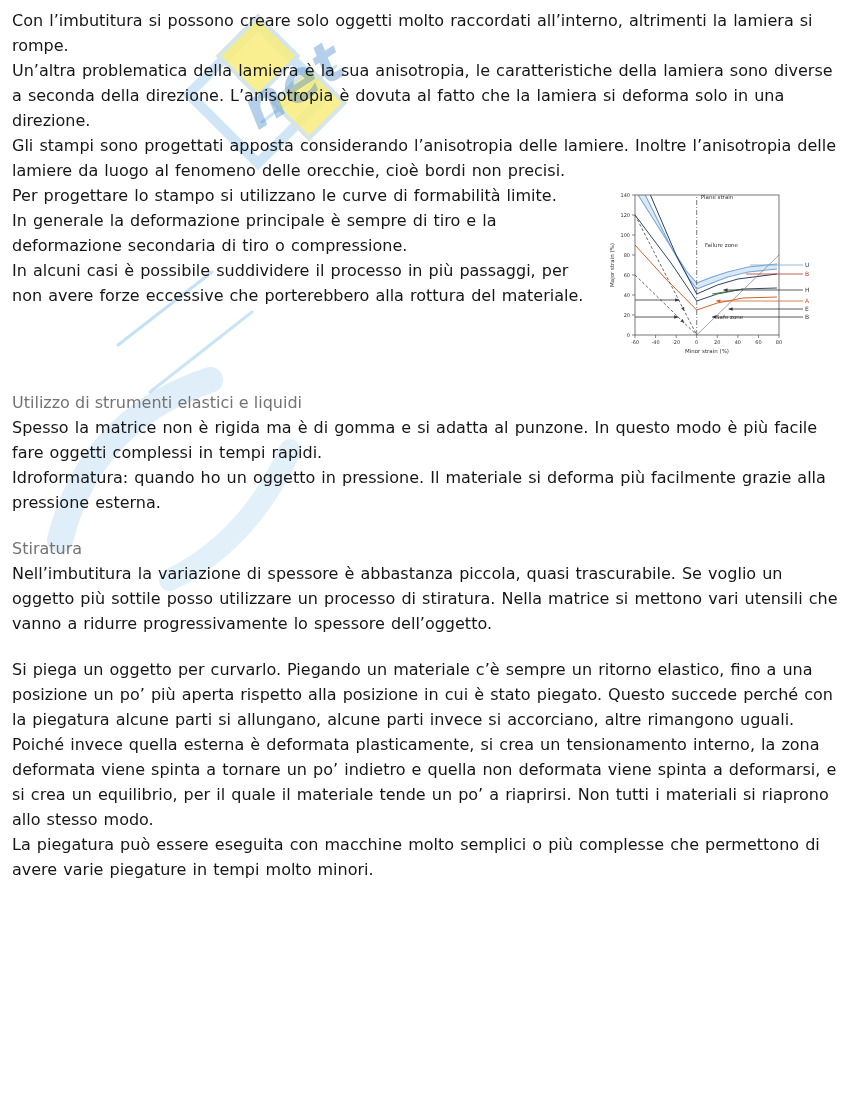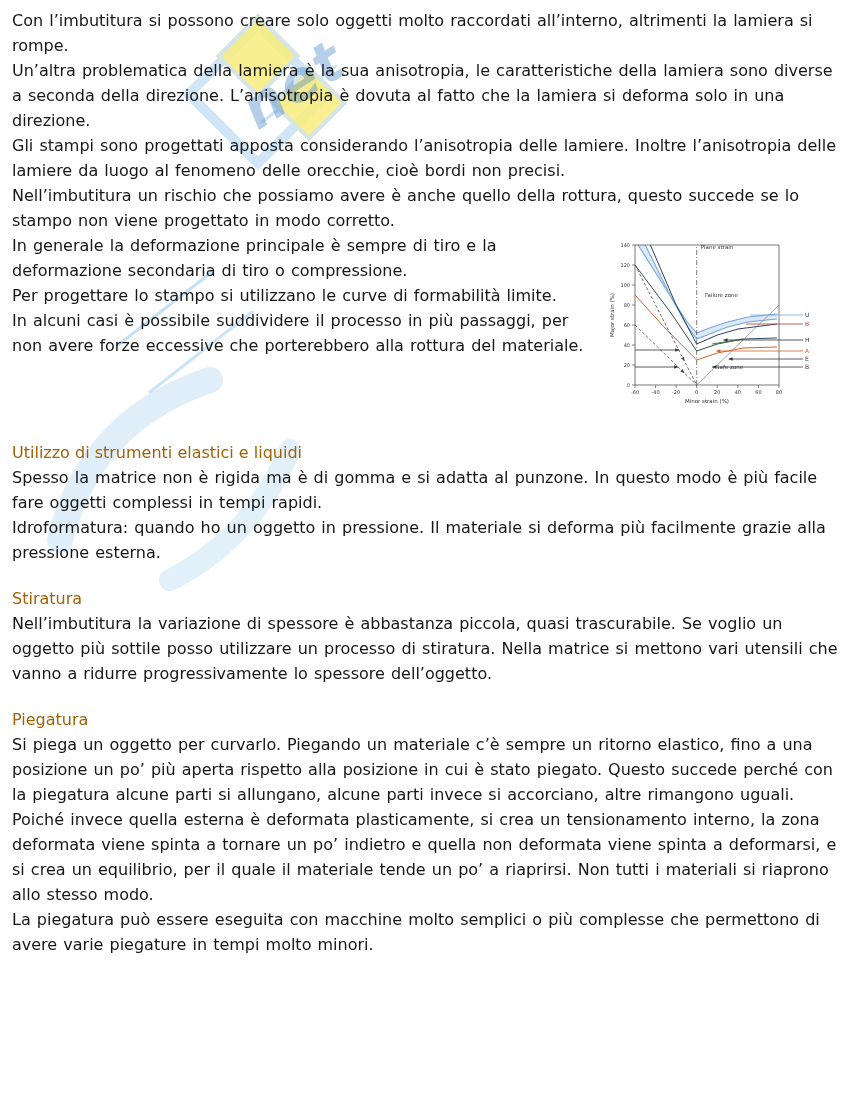--- a/index.html
+++ b/index.html
@@ -21,21 +21,21 @@
   .wm-d1{left:228px;top:26px;width:52px;height:52px;background:rgba(248,236,124,.85);border:4px solid rgba(207,228,244,.9);}
   .wm-d2{left:282px;top:76px;width:46px;height:46px;background:rgba(248,236,124,.85);border:4px solid rgba(207,228,244,.9);}
   .wm-d3{left:204px;top:40px;width:88px;height:88px;background:transparent;border:10px solid rgba(150,200,235,.45);}
   .wm-net{position:absolute;left:238px;top:72px;font-size:56px;font-weight:bold;font-style:italic;
           color:rgba(60,130,200,.38);transform:rotate(-33deg);letter-spacing:2px;}
   .wm-svg{position:absolute;left:0;top:0;}
   
   .content{position:relative;z-index:1;}
   .p{margin:0;word-spacing:1px;}
   .section{margin-top:21px;}
-  .heading{margin:0;font-size:16px;font-weight:normal;color:#a16207;}
+  .heading{margin:0;font-size:16px;font-weight:normal;color:#737373;}
   
   .fld-chart-wrap{float:right;width:236px;height:178px;margin:4px 0 4px 10px;}
   .fld-block::after{content:"";display:block;clear:both;}
 </style>
 </head>
 <body>
 
 <div class="page">
 
   <div class="watermark">
@@ -50,21 +50,20 @@
     <div class="wm-diamond wm-d1"></div>
     <div class="wm-diamond wm-d2"></div>
     <div class="wm-net">net</div>
   </div>
 
   <div class="content">
 
     <p class="p">Con l’imbutitura si possono creare solo oggetti molto raccordati all’interno, altrimenti la lamiera si rompe.</p>
     <p class="p">Un’altra problematica della lamiera è la sua anisotropia, le caratteristiche della lamiera sono diverse a seconda della direzione. L’anisotropia è dovuta al fatto che la lamiera si deforma solo in una direzione.</p>
     <p class="p">Gli stampi sono progettati apposta considerando l’anisotropia delle lamiere. Inoltre l’anisotropia delle lamiere da luogo al fenomeno delle orecchie, cioè bordi non precisi.</p>
-    <p class="p">Nell’imbutitura un rischio che possiamo avere è anche quello della rottura, questo succede se lo stampo non viene progettato in modo corretto.</p>
 
     <div class="fld-block">
       <div class="fld-chart-wrap" id="fld-chart"><svg width="236" height="178" viewBox="0 0 236 178">
             <polygon points="33.1,8.0 60.9,52.0 81.4,84.0 91.7,96.0 107.1,90.0 122.6,85.0 143.1,80.0 171.9,77.0 171.9,82.0 143.1,85.0 122.6,90.0 107.1,96.0 91.7,102.0 83.5,91.0 66.0,60.0 40.3,8.0" fill="#cfe3f4" opacity="0.8"></polygon>
             <polyline points="33.1,8.0 60.9,52.0 81.4,84.0 91.7,96.0 107.1,90.0 122.6,85.0 143.1,80.0 171.9,77.0" fill="none" stroke="#7aa6d6" stroke-width="1.1"></polyline>
             <polyline points="40.3,8.0 66.0,60.0 83.5,91.0 91.7,102.0 107.1,96.0 122.6,90.0 143.1,85.0 171.9,82.0" fill="none" stroke="#7aa6d6" stroke-width="1.1"></polyline>
             <polyline points="45.4,8.0 71.1,68.0 91.7,107.0 112.3,98.0 132.9,92.0 171.9,87.0" fill="none" stroke="#2c3e66" stroke-width="1"></polyline>
             <polyline points="30.0,28.0 66.0,76.0 91.7,114.0 112.3,107.0 138.0,102.0 171.9,101.0" fill="none" stroke="#34495e" stroke-width="1"></polyline>
             <polyline points="107.1,107.0 138.0,102.0" fill="none" stroke="#3f7d3f" stroke-width="1"></polyline>
             <polyline points="30.0,58.0 60.9,92.0 91.7,123.0 112.3,116.0 138.0,111.0 171.9,110.0" fill="none" stroke="#d2622a" stroke-width="1"></polyline>
@@ -126,37 +125,36 @@
             <line x1="111.25714285714285" y1="114" x2="198" y2="114" stroke="#d2622a" stroke-width="0.8"></line>
             <polygon points="111.25714285714285,114 115.3,112.3 115.3,115.7" fill="#d2622a"></polygon>
             <text x="200" y="116" font-size="6" text-anchor="start" fill="#d2622a" font-family="DejaVu Sans, sans-serif">A</text>
             <line x1="123.6" y1="122" x2="198" y2="122" stroke="#333333" stroke-width="0.8"></line>
             <polygon points="123.6,122 127.6,120.3 127.6,123.7" fill="#333333"></polygon>
             <text x="200" y="124" font-size="6" text-anchor="start" fill="#333333" font-family="DejaVu Sans, sans-serif">E</text>
             <line x1="107.14285714285714" y1="130" x2="198" y2="130" stroke="#333333" stroke-width="0.8"></line>
             <polygon points="107.14285714285714,130 111.1,128.3 111.1,131.7" fill="#333333"></polygon>
             <text x="200" y="132" font-size="6" text-anchor="start" fill="#333333" font-family="DejaVu Sans, sans-serif">B</text>
           </svg></div>
+      <p class="p">Per progettare lo stampo si utilizzano le curve di formabilità limite.</p>
       <p class="p">In generale la deformazione principale è sempre di tiro e la deformazione secondaria di tiro o compressione.</p>
-      <p class="p">Per progettare lo stampo si utilizzano le curve di formabilità limite.</p>
       <p class="p">In alcuni casi è possibile suddividere il processo in più passaggi, per non avere forze eccessive che porterebbero alla rottura del materiale.</p>
     </div>
 
     <div class="section">
       <h2 class="heading">Utilizzo di strumenti elastici e liquidi</h2>
       <p class="p">Spesso la matrice non è rigida ma è di gomma e si adatta al punzone. In questo modo è più facile fare oggetti complessi in tempi rapidi.</p>
       <p class="p">Idroformatura: quando ho un oggetto in pressione. Il materiale si deforma più facilmente grazie alla pressione esterna.</p>
     </div>
 
     <div class="section">
       <h2 class="heading">Stiratura</h2>
       <p class="p">Nell’imbutitura la variazione di spessore è abbastanza piccola, quasi trascurabile. Se voglio un oggetto più sottile posso utilizzare un processo di stiratura. Nella matrice si mettono vari utensili che vanno a ridurre progressivamente lo spessore dell’oggetto.</p>
     </div>
 
     <div class="section">
-      <h2 class="heading">Piegatura</h2>
       <p class="p">Si piega un oggetto per curvarlo. Piegando un materiale c’è sempre un ritorno elastico, fino a una posizione un po’ più aperta rispetto alla posizione in cui è stato piegato. Questo succede perché con la piegatura alcune parti si allungano, alcune parti invece si accorciano, altre rimangono uguali.</p>
       <p class="p">Poiché invece quella esterna è deformata plasticamente, si crea un tensionamento interno, la zona deformata viene spinta a tornare un po’ indietro e quella non deformata viene spinta a deformarsi, e si crea un equilibrio, per il quale il materiale tende un po’ a riaprirsi. Non tutti i materiali si riaprono allo stesso modo.</p>
       <p class="p">La piegatura può essere eseguita con macchine molto semplici o più complesse che permettono di avere varie piegature in tempi molto minori.</p>
     </div>
 
   </div>
 </div>
 
 </body></html>

